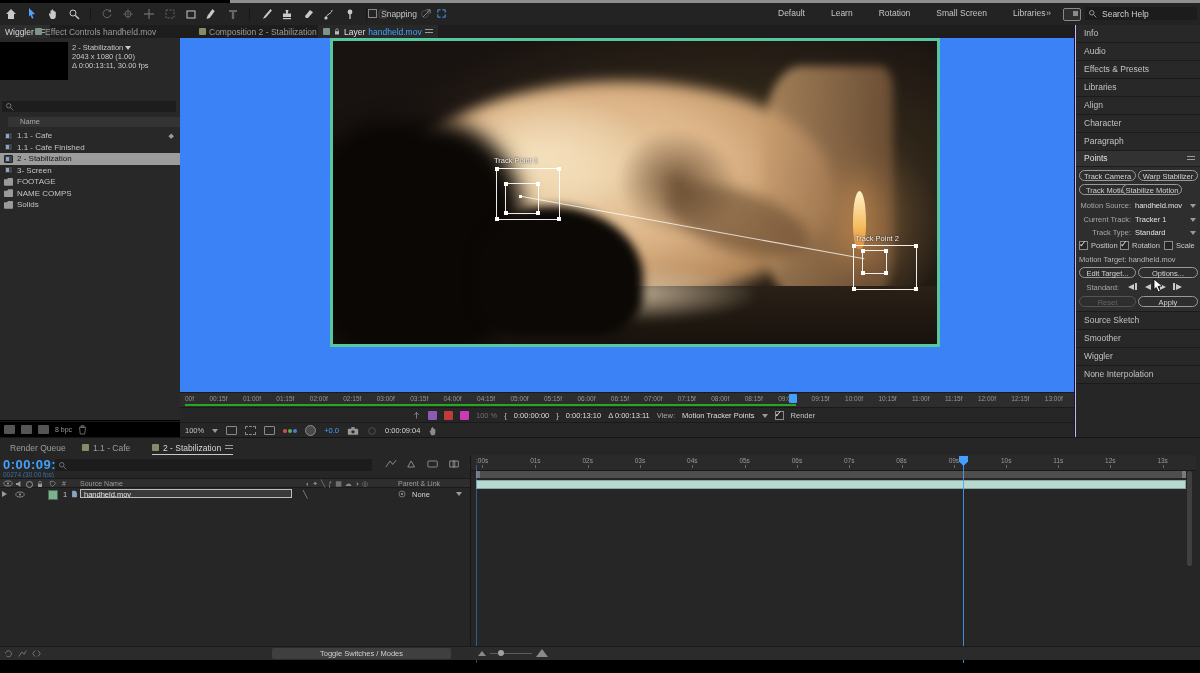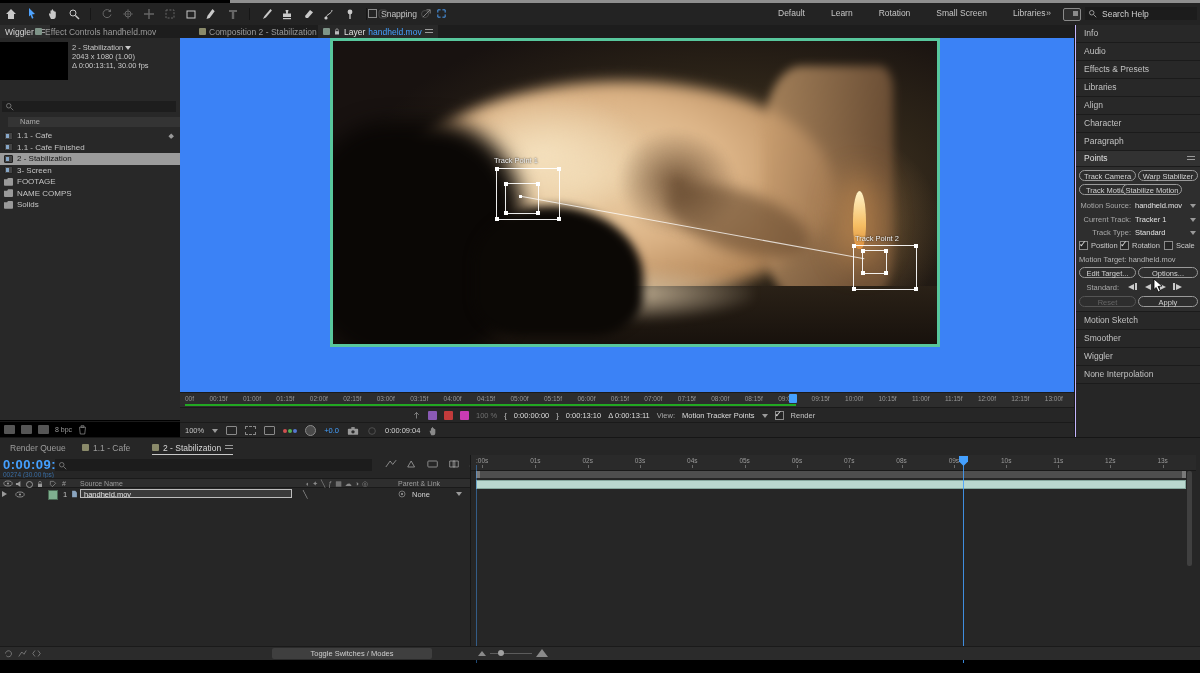--- a/index.html
+++ b/index.html
@@ -125,21 +125,21 @@
   .brl{position:relative;text-align:center}
   .brl::after{content:"";position:absolute;left:50%;bottom:-4px;width:1px;height:3px;background:#6a6a6a}
   .workarea{position:absolute;left:5px;top:16px;width:710px;height:7px;background:#4e4e4e;border-radius:2px}
   .workarea::before,.workarea::after{content:"";position:absolute;top:0;width:4px;height:7px;background:#7a7a7a}
   .workarea::before{left:0}.workarea::after{right:0}
   .layerbar{position:absolute;left:5px;top:25px;width:710px;height:9px;background:#b9d8cf;border:1px solid #86a89e;box-sizing:border-box}
   .playhead{position:absolute;left:488px;top:1px;width:9px;height:10px;background:#44a0ff;clip-path:polygon(0 0,100% 0,100% 55%,50% 100%,0 55%)}
   .playline{position:absolute;left:492px;top:10px;width:1px;height:198px;background:#44a0ff;opacity:.85}
   .compline{position:absolute;left:5px;top:10px;width:1px;height:198px;background:#44a0ff;opacity:.45}
   .tl-bottom{position:absolute;left:0;top:208px;width:1200px;height:13px;background:#2b2b2b;border-top:1px solid #1a1a1a}
-  .toggle-btn{position:absolute;left:272px;top:1px;width:160px;height:11px;background:#3f3f3f;border-radius:2px;color:#cfcfcf;font-size:7.5px;text-align:center;line-height:11px}
+  .toggle-btn{position:absolute;left:272px;top:1px;width:179px;height:11px;background:#3f3f3f;border-radius:2px;color:#cfcfcf;font-size:7.5px;text-align:center;line-height:11px}
   .zoomslider{position:absolute;left:478px;top:2px;display:flex;align-items:center;gap:4px}
   .mtn-s{width:0;height:0;border-left:4px solid transparent;border-right:4px solid transparent;border-bottom:5px solid #8a8a8a}
   .mtn-l{width:0;height:0;border-left:6px solid transparent;border-right:6px solid transparent;border-bottom:8px solid #8a8a8a}
   .ztrack{width:42px;height:1px;background:#5c5c5c;position:relative}
   .zknob{position:absolute;left:8px;top:-3px;width:6px;height:6px;border-radius:50%;background:#a2a2a2}
   .scrollbar-v{position:absolute;left:716px;top:16px;width:5px;height:95px;background:#404040;border-radius:2px}
 
   .cursor{position:absolute;z-index:50}
   .divline-v{position:absolute;width:1px;background:#161616}
 </style>
@@ -571,21 +571,21 @@
           <span class="bar"></span>
           <span class="tri-r"></span>
         </span>
 
       <span class="tbtn dim" style="left:3px;top:129px;width:57px">Reset</span>
       <span class="tbtn" style="left:62px;top:129px;width:60px">Apply</span>
     </div>
 
     <div>
 
-    <div class="sb-row">Motion Sketch</div>
+    <div class="sb-row">Source Sketch</div>
         <div class="sb-row">Smoother</div>
         <div class="sb-row">Wiggler</div>
         <div class="sb-row">None Interpolation</div>
       </div>
   </div>
 
   <svg class="cursor" style="left:1153px;top:278px" width="11" height="15" viewBox="0 0 11 15">
     <path d="M1 1l8 7-4 .5 2.3 4.5-2 1L3.2 9.5 1 11.5z" fill="#fff" stroke="#000" stroke-width=".8"></path>
   </svg>
 

